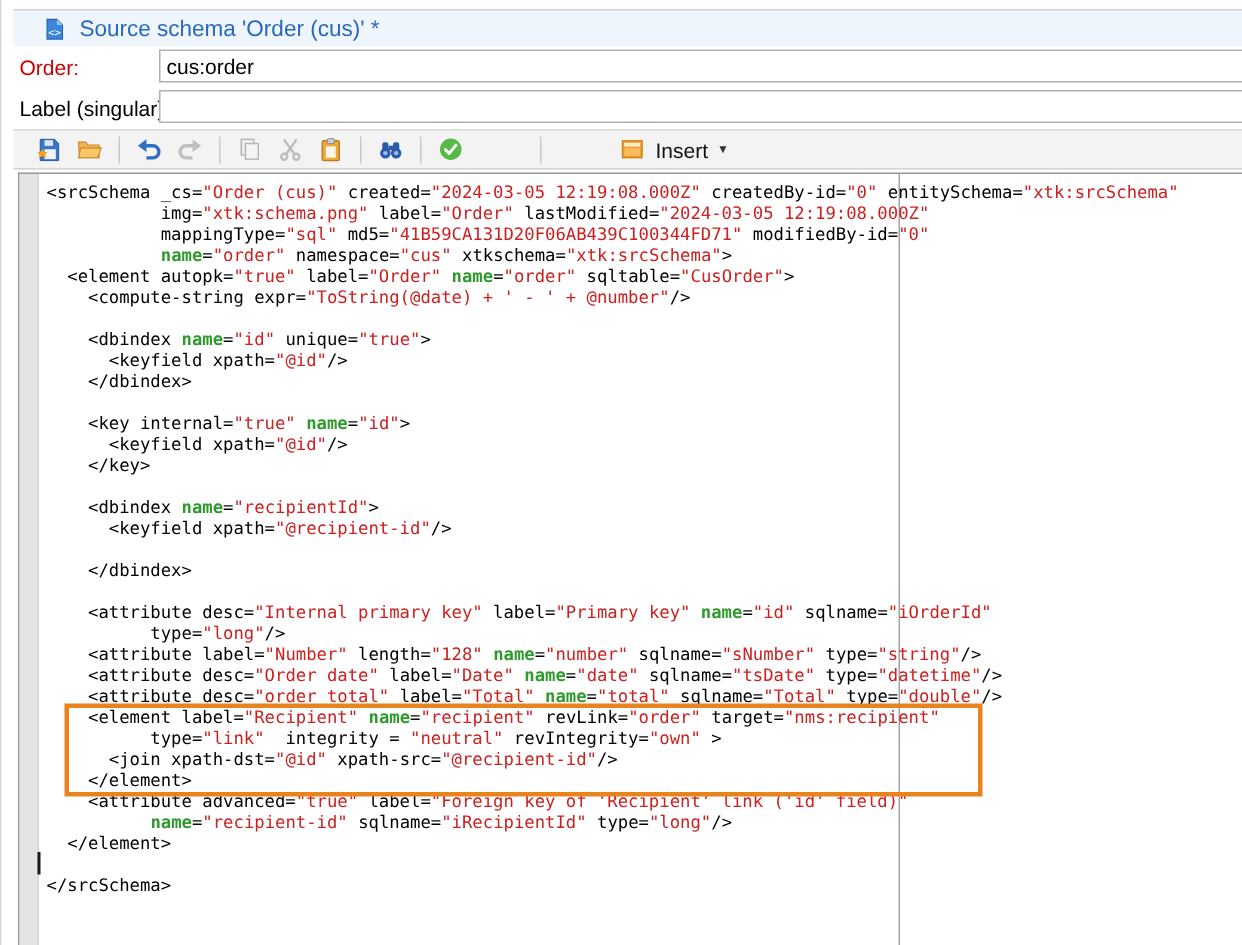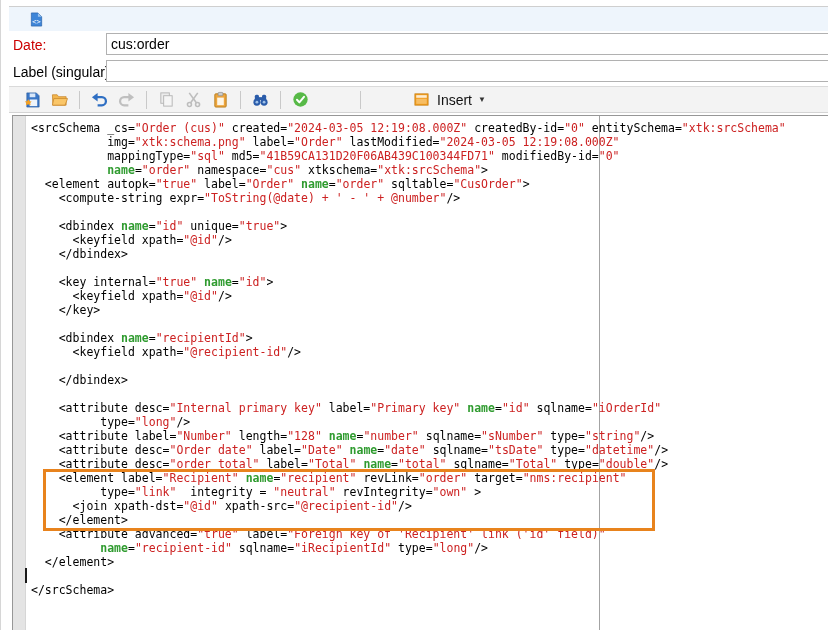--- a/index.html
+++ b/index.html
@@ -46,24 +46,25 @@
 
   <div class="tabbar">
     <div style="display:flex;align-items:center;">
       <span class="tabicon ticon">
           <svg viewBox="0 0 16 16">
             <path d="M2.5 1h7l4 4v10h-11z" fill="#3d85d8" stroke="#2b66ad" stroke-width=".8"></path>
             <path d="M9.5 1l4 4h-4z" fill="#9cc3ec"></path>
             <text x="3.4" y="13" font-size="7.5" fill="#fff" font-family="monospace">&lt;&gt;</text>
           </svg>
         </span>
+      <span class="tabtitle">Source schema 'Order (cus)' *</span>
     </div>
   </div>
 
-  <label class="flabel red" style="top:37px;">Date:</label>
+  <label class="flabel red" style="top:37px;">Order:</label>
   <input class="finput" style="top: 33px;" type="text" value="cus:order">
 
   <label class="flabel" style="top:64px;">Label (singular):</label>
   <input class="finput" style="top: 60px;" type="text" value="">
 
   <div class="toolbar">
     <span style="display:flex;align-items:center;">
         <button class="tbtn">
           <span class="ticon">
             <svg viewBox="0 0 18 18">

